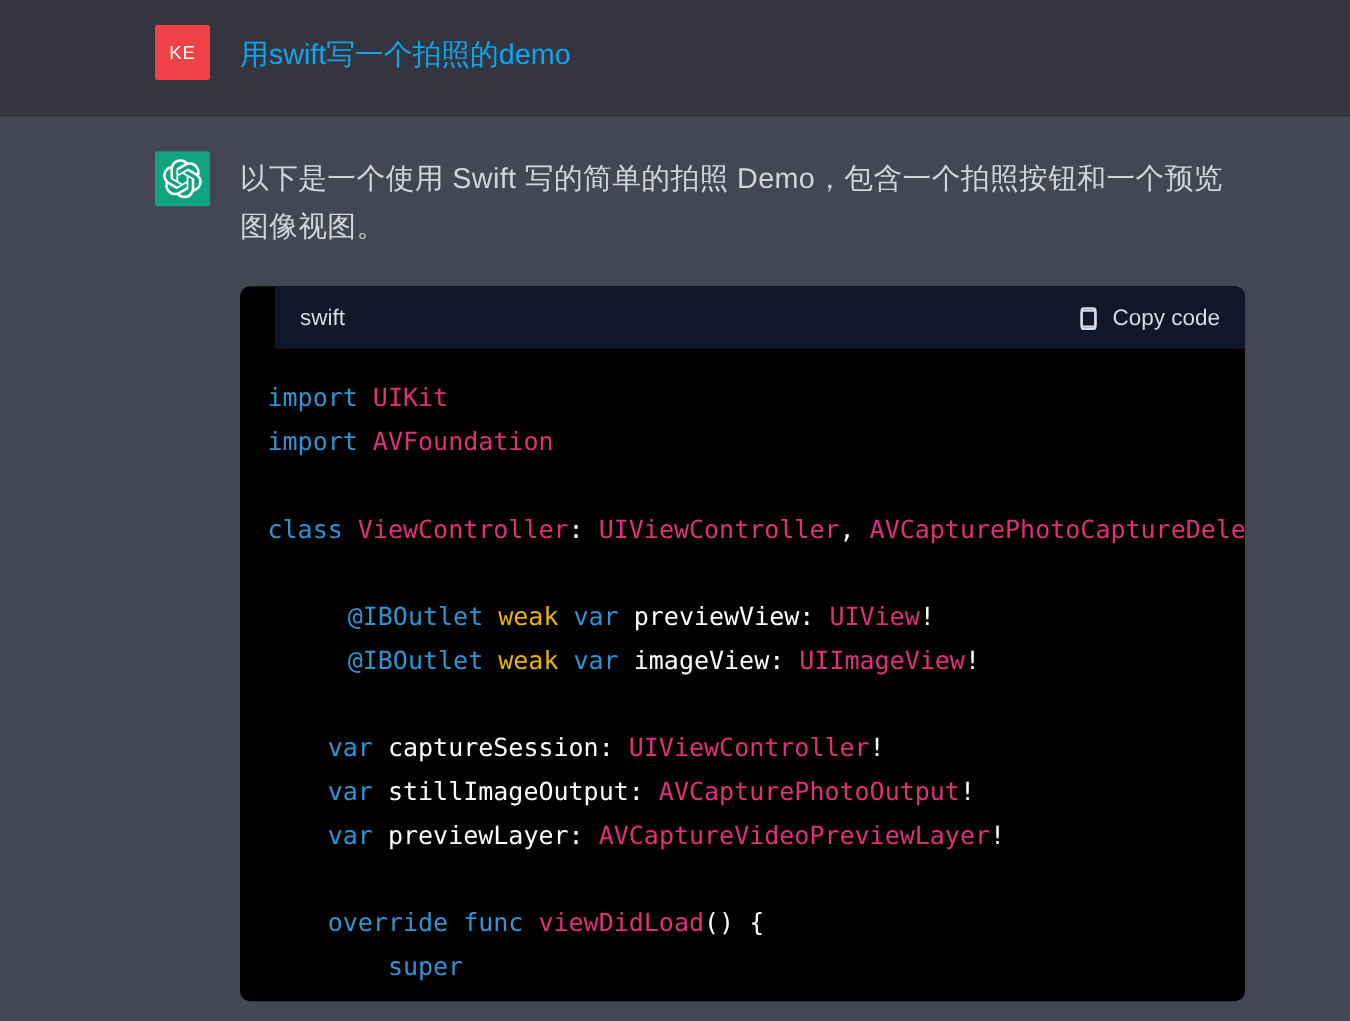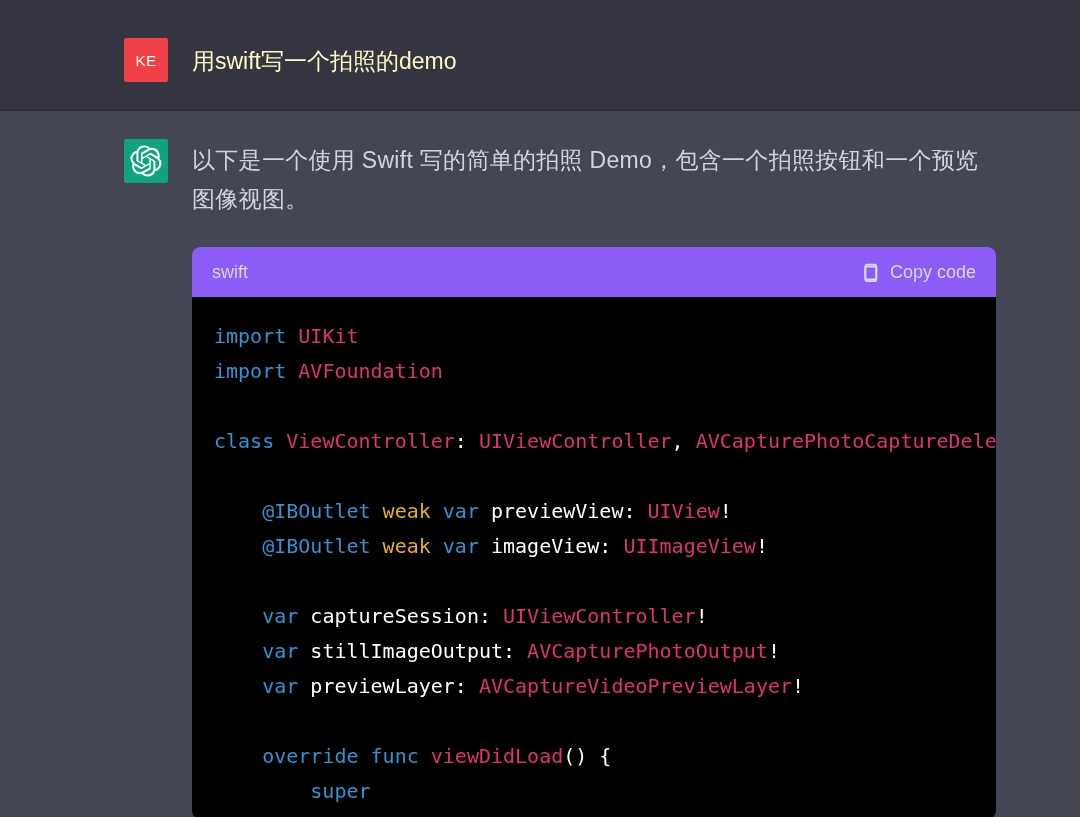--- a/index.html
+++ b/index.html
@@ -12,21 +12,21 @@
     height: 817px;
     background: #343541;
     font-family: -apple-system, BlinkMacSystemFont, "Segoe UI", Helvetica, Arial, sans-serif;
     color: #d1d5db;
     overflow: hidden;
   }
 
   
   .user-row {
     background: #343541;
-    padding: 38px 0 28px 0;
+    padding: 20px 0 28px 0;
     border-bottom: 1px solid rgba(32,33,35,0.5);
   }
   .row-inner {
     max-width: 960px;
     margin: 0 auto;
     display: flex;
     align-items: flex-start;
     padding: 0 24px 0 64px;
     gap: 24px;
   }
@@ -39,21 +39,21 @@
     font-weight: 500;
     display: flex;
     align-items: center;
     justify-content: center;
     border-radius: 2px;
     flex-shrink: 0;
     letter-spacing: 0.5px;
   }
   .user-text {
     font-size: 23px;
-    color: #fef9c3;
+    color: #0ea5e9;
     padding-top: 6px;
     line-height: 1.5;
     text-align: right;
   }
 
   
   .assistant-row {
     background: #444654;
     padding: 28px 0 16px 0;
     min-height: 700px;
@@ -86,27 +86,28 @@
   }
 
   
   .code-block {
     margin-top: 28px;
     border-radius: 8px;
     overflow: hidden;
     background: #000;
   }
   .code-header {
-    background: #8b5cf6;
+    background: #0f172a;
     display: flex;
     align-items: center;
     justify-content: space-between;
     padding: 14px 20px;
     font-size: 18px;
     color: #d9d9e3;
+    margin-left: 28px;
   }
   .code-lang {
     font-family: inherit;
   }
   .copy-btn {
     display: flex;
     align-items: flex-end;
     gap: 10px;
     cursor: pointer;
     color: #d9d9e3;
@@ -125,21 +126,21 @@
     padding: 22px 22px 10px 22px;
     font-family: "SF Mono", ui-monospace, Menlo, Consolas, monospace;
     font-size: 20px;
     line-height: 1.75;
     color: #fff;
     white-space: pre;
     overflow: hidden;
   }
   .tok-kw   { color: #2e95d3; text-align: center; }   
   .tok-type { color: #df3079; }   
-  .tok-attr { color: #2e95d3; }   
+  .tok-attr { color: #2e95d3; margin-left: 16px; }   
   .tok-mod  { color: #eab308; }   
   .tok-fn   { color: #df3079; }   
   .tok-plain{ color: #ffffff; }
   .tok-super{ color: #2e95d3; }
 </style>
 </head>
 <body>
 
 <div class="user-row">
   <div class="row-inner">

